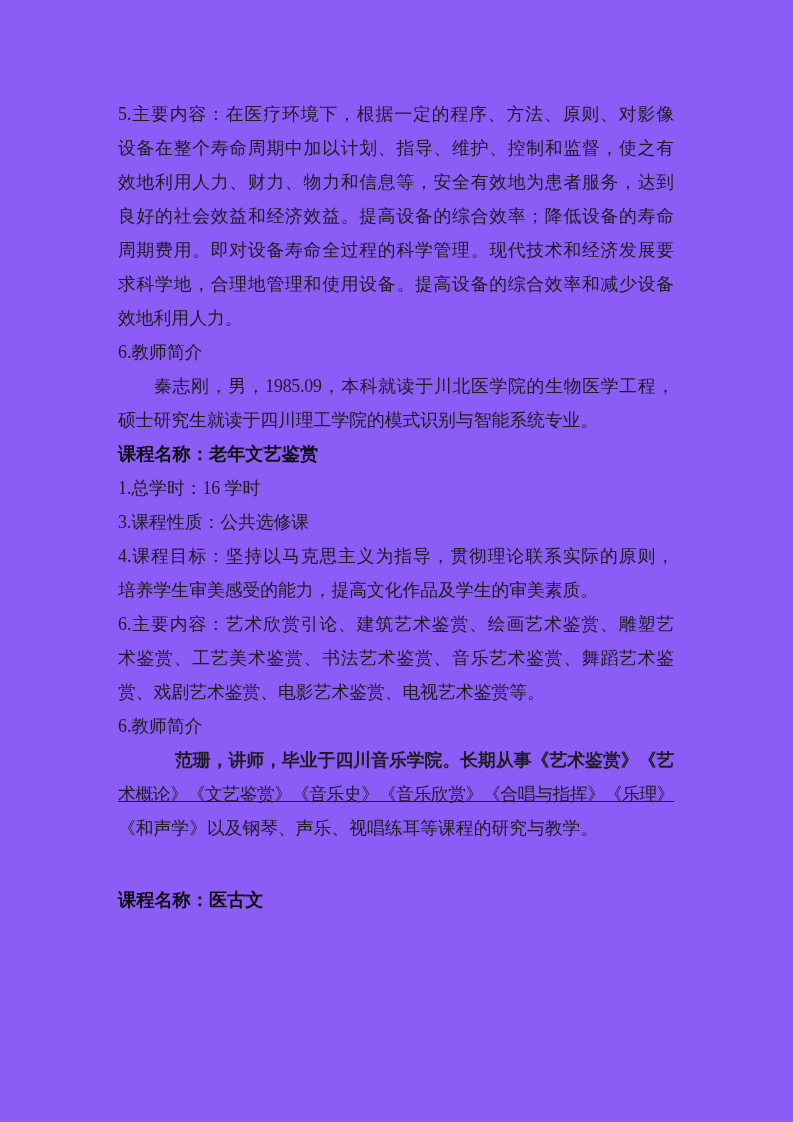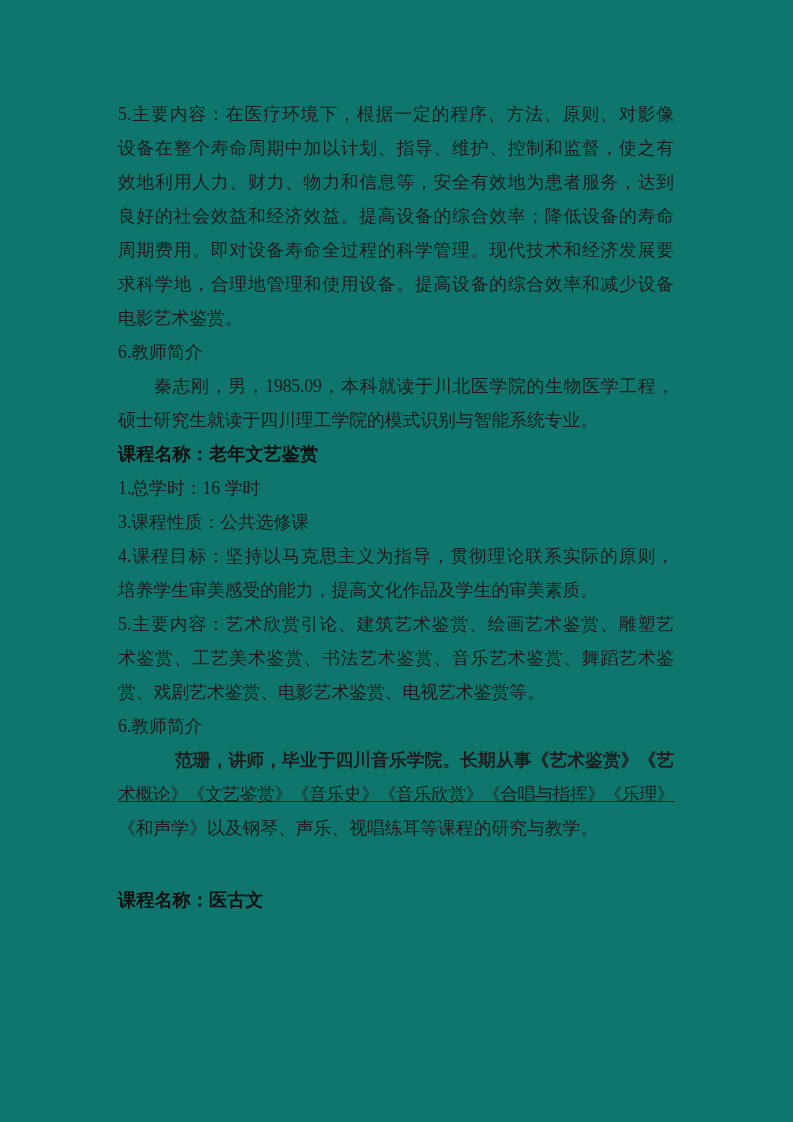--- a/index.html
+++ b/index.html
@@ -1,20 +1,20 @@
 <!DOCTYPE html>
 <html><head>
 <meta charset="utf-8">
 <style>
   html, body { margin: 0; padding: 0; background: #ffffff; }
   .page {
     position: relative;
     width: 793px;
     height: 1122px;
-    background: #0f766e;
+    background: #8b5cf6;
     font-family: "Liberation Serif", "DejaVu Serif", serif;
     color: #1d1d1d;
     overflow: hidden;
   }
   .content {
     position: absolute;
     left: 118px;
     top: 97px;
     width: 556px;
     font-size: 17.8px;
@@ -41,37 +41,37 @@
 <div class="page">
   <div class="content">
 
     <div class="para">
       <div class="line fill">5.主要内容：在医疗环境下，根据一定的程序、方法、原则、对影像</div>
       <div class="line fill">设备在整个寿命周期中加以计划、指导、维护、控制和监督，使之有</div>
       <div class="line fill">效地利用人力、财力、物力和信息等，安全有效地为患者服务，达到</div>
       <div class="line fill">良好的社会效益和经济效益。提高设备的综合效率；降低设备的寿命</div>
       <div class="line fill">周期费用。即对设备寿命全过程的科学管理。现代技术和经济发展要</div>
       <div class="line fill">求科学地，合理地管理和使用设备。提高设备的综合效率和减少设备</div>
-      <div class="line">电影艺术鉴赏。</div>
+      <div class="line">效地利用人力。</div>
     </div>
     <div class="line">6.教师简介</div>
     <div class="para">
       <div class="line fill indent-2 tight-sm">秦志刚，男，1985.09，本科就读于川北医学院的生物医学工程，</div>
       <div class="line">硕士研究生就读于四川理工学院的模式识别与智能系统专业。</div>
     </div>
 
     <div class="line course-title gap-before-course">课程名称：老年文艺鉴赏</div>
     <div class="line">1.总学时：16 学时</div>
     <div class="line">3.课程性质：公共选修课</div>
     <div class="para">
       <div class="line fill">4.课程目标：坚持以马克思主义为指导，贯彻理论联系实际的原则，</div>
       <div class="line">培养学生审美感受的能力，提高文化作品及学生的审美素质。</div>
     </div>
     <div class="para">
-      <div class="line fill">5.主要内容：艺术欣赏引论、建筑艺术鉴赏、绘画艺术鉴赏、雕塑艺</div>
+      <div class="line fill">6.主要内容：艺术欣赏引论、建筑艺术鉴赏、绘画艺术鉴赏、雕塑艺</div>
       <div class="line fill">术鉴赏、工艺美术鉴赏、书法艺术鉴赏、音乐艺术鉴赏、舞蹈艺术鉴</div>
       <div class="line">赏、戏剧艺术鉴赏、电影艺术鉴赏、电视艺术鉴赏等。</div>
     </div>
     <div class="line">6.教师简介</div>
     <div class="para">
       <div class="line fill indent-3 tight-sm">范珊，讲师，毕业于四川音乐学院。长期从事《艺术鉴赏》《艺</div>
       <div class="line fill tight">术概论》《文艺鉴赏》《音乐史》《音乐欣赏》《合唱与指挥》《乐理》</div>
       <div class="line">《和声学》以及钢琴、声乐、视唱练耳等课程的研究与教学。</div>
     </div>
 

